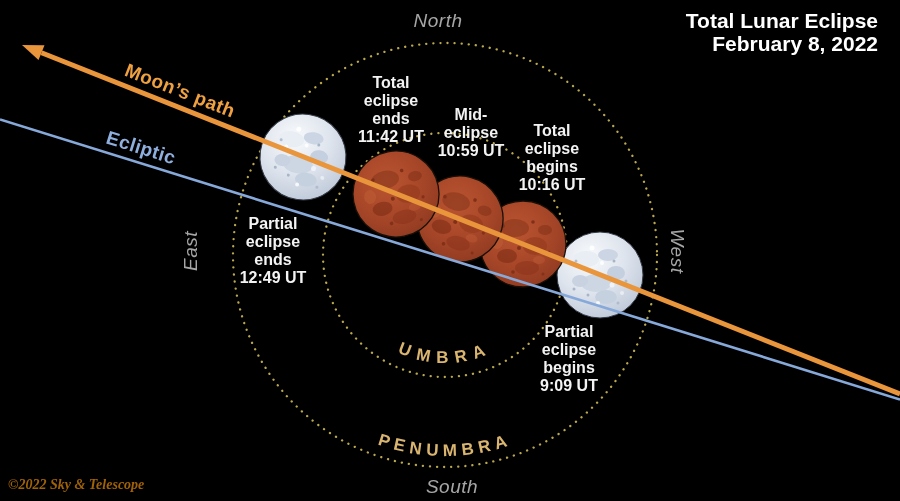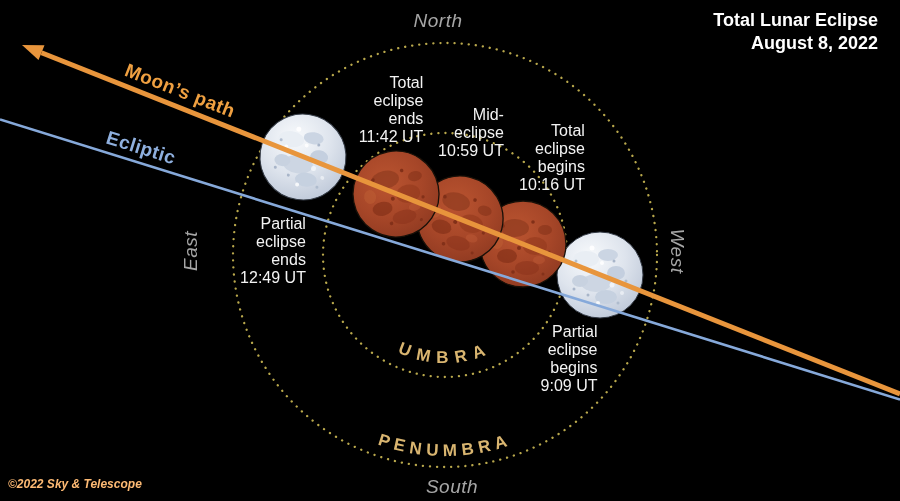--- a/index.html
+++ b/index.html
@@ -3,44 +3,44 @@
 <meta charset="utf-8">
 <style>
   html,body{margin:0;padding:0;background:#000;}
   .stage{
     position:relative;width:900px;height:501px;background:#000;overflow:hidden;
     font-family:"Liberation Sans",sans-serif;
   }
   .stage svg{position:absolute;left:0;top:0;}
   .lbl{
     position:absolute;transform:translate(-50%,-50%);
-    color:#F3F3F3;font-size:16px;line-height:18px;font-weight:normal;
-    text-align:right;white-space:pre-line;
+    color:#F3F3F3;font-size:16px;line-height:18px;font-weight:bold;
+    text-align:center;white-space:pre-line;
   }
   .compass{
     position:absolute;transform:translate(-50%,-50%);
     color:#A6A6A6;font-style:italic;font-size:19px;font-weight:normal;letter-spacing:.5px;
   }
   .compass.east{transform:translate(-50%,-50%) rotate(-90deg);}
   .compass.west{transform:translate(-50%,-50%) rotate(90deg);}
   .title{
     position:absolute;top:9px;right:22px;text-align:right;
-    color:#FFFFFF;font-weight:bold;font-size:18px;line-height:23px;
+    color:#FFFFFF;font-weight:bold;font-size:21px;line-height:23px;
   }
   .pathlbl{
     position:absolute;transform:translate(-50%,-50%) rotate(21.5deg);
     color:#EFA041;font-weight:bold;font-size:19px;letter-spacing:.5px;
   }
   .ecllbl{
     position:absolute;transform:translate(-50%,-50%) rotate(17.5deg);
     color:#8FB0DF;font-weight:bold;font-size:19px;letter-spacing:.5px;
   }
   .copyright{
     position:absolute;left:8px;top:477px;
-    color:#fdba74;font-style:italic;font-weight:bold;font-size:12px;
+    color:#a16207;font-style:italic;font-weight:bold;font-size:14px;font-family:Liberation Serif, serif;
   }
 </style>
 </head>
 <body>
 
 <div class="stage">
 
   <svg width="900" height="501" viewBox="0 0 900 501">
     <defs>
       <radialGradient id="gw" cx="38%" cy="30%" r="75%">
@@ -114,21 +114,21 @@
     <use href="#moon-white-tpl" transform="translate(303,157) rotate(8)"></use>
 
     <line x1="0" y1="119.5" x2="900" y2="399.5" stroke="#86A9DA" stroke-width="2.6"></line>
 
     <line x1="41.5" y1="52.7" x2="900" y2="394" stroke="#E8953C" stroke-width="5"></line>
     <polygon points="22,45 44.5,45.3 38.5,60.1" fill="#E8953C"></polygon>
   </svg>
 
   <div class="title">
     <div>Total Lunar Eclipse</div>
-    <div>August 8, 2022</div>
+    <div>February 8, 2022</div>
   </div>
 
   <div class="compass" style="left:438px;top:21px;">North</div>
   <div class="compass" style="left:452px;top:487px;">South</div>
   <div class="compass east" style="left:191px;top:251px;">East</div>
   <div class="compass west" style="left:677px;top:251px;">West</div>
 
   <div class="pathlbl" style="left:180px;top:91px;">Moon’s path</div>
   <div class="ecllbl" style="left:141px;top:148px;">Ecliptic</div>
 

